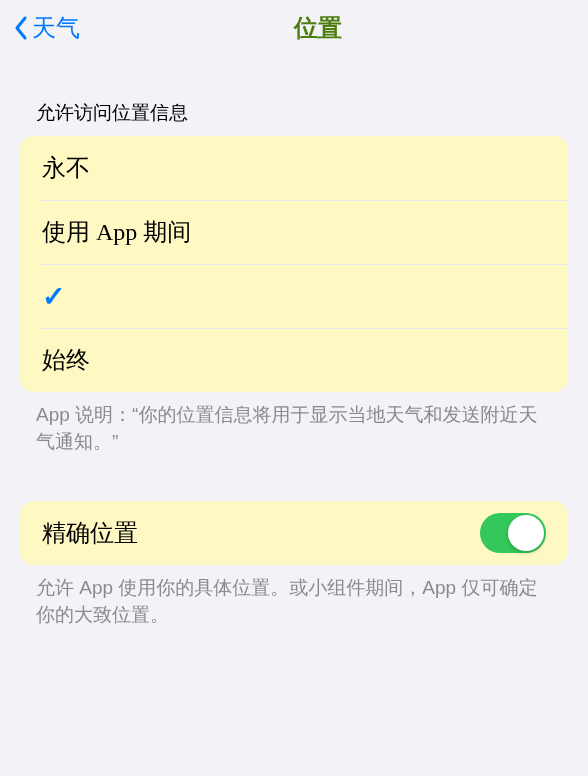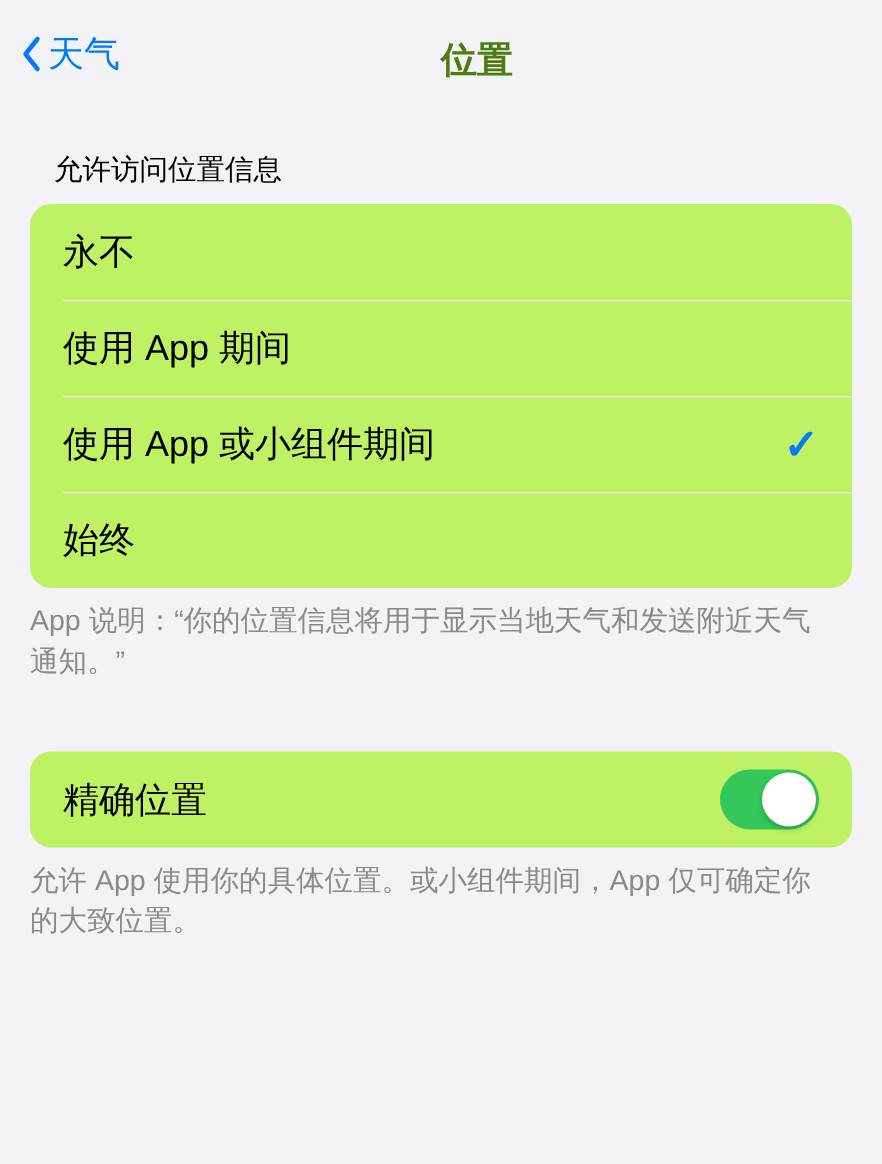--- a/index.html
+++ b/index.html
@@ -11,21 +11,21 @@
     body {
       width: 588px;
       height: 776px;
       background: #f2f2f7;
       font-family: -apple-system, "SF Pro Text", "Helvetica Neue", Arial, sans-serif;
       overflow: hidden;
     }
     .nav-bar {
       height: 56px;
       display: flex;
-      align-items: flex-end;
+      align-items: center;
       position: relative;
       padding: 0 8px;
     }
     .nav-back {
       display: flex;
       align-items: center;
       color: #007aff;
       font-size: 24px;
       cursor: pointer;
       gap: 2px;
@@ -48,24 +48,25 @@
       font-weight: 600;
       color: #4d7c0f;
       margin-left: 24px;
     }
     .section-header {
       font-size: 19px;
       color: #000000;
       padding: 44px 36px 10px 36px;
     }
     .group {
-      background: #bef264;
+      background: #fef9c3;
       border-radius: 14px;
       margin: 0 20px;
       overflow: hidden;
+      font-family: Liberation Serif, serif;
     }
     .row {
       display: flex;
       align-items: center;
       justify-content: space-between;
       min-height: 64px;
       padding: 0 22px;
       font-size: 24px;
       color: #000;
       cursor: pointer;
@@ -82,21 +83,21 @@
     }
     .checkmark {
       color: #007aff;
       font-size: 28px;
       font-weight: 600;
     }
     .section-footer {
       font-size: 19px;
       line-height: 1.4;
       color: #8a8a8e;
-      padding: 10px 36px 0 20px;
+      padding: 10px 36px 0 36px;
     }
     .spacer {
       height: 46px;
     }
     .switch {
       position: relative;
       width: 66px;
       height: 40px;
       background: #34c759;
       border-radius: 20px;
@@ -130,21 +131,20 @@
 <div class="section-header">允许访问位置信息</div>
 
 <div class="group">
   <div class="row">
     <span>永不</span>
   </div>
   <div class="row">
     <span>使用 App 期间</span>
   </div>
   <div class="row">
-    <span>使用 App 或小组件期间</span>
     <span class="checkmark">✓</span>
   </div>
   <div class="row">
     <span>始终</span>
   </div>
 </div>
 
 <div class="section-footer">App 说明：“你的位置信息将用于显示当地天气和发送附近天气通知。”</div>
 
 <div class="spacer"></div>

